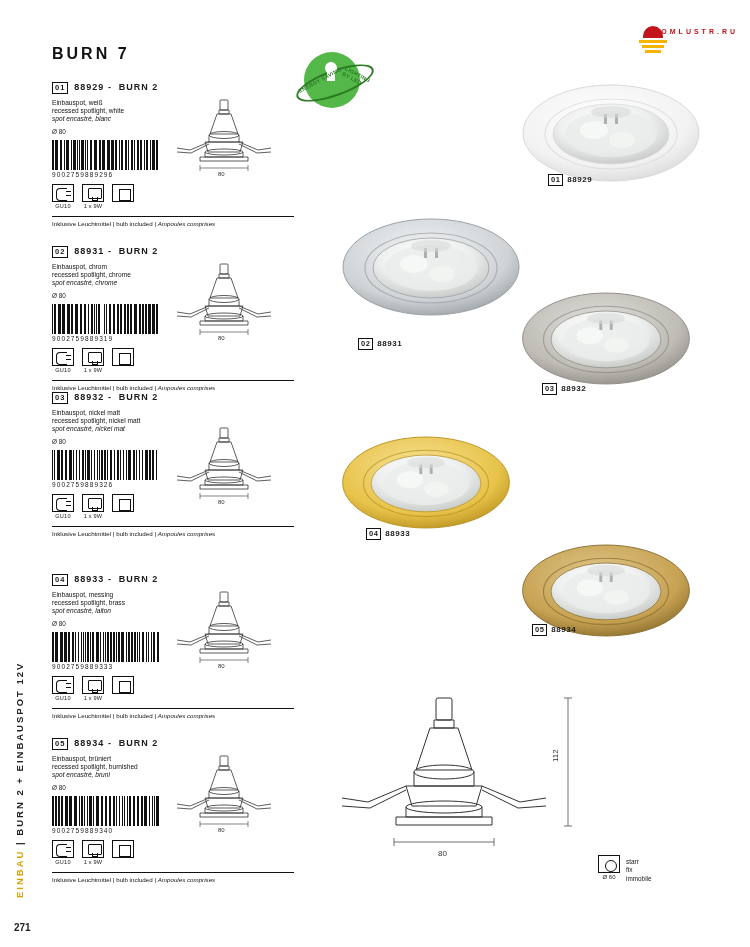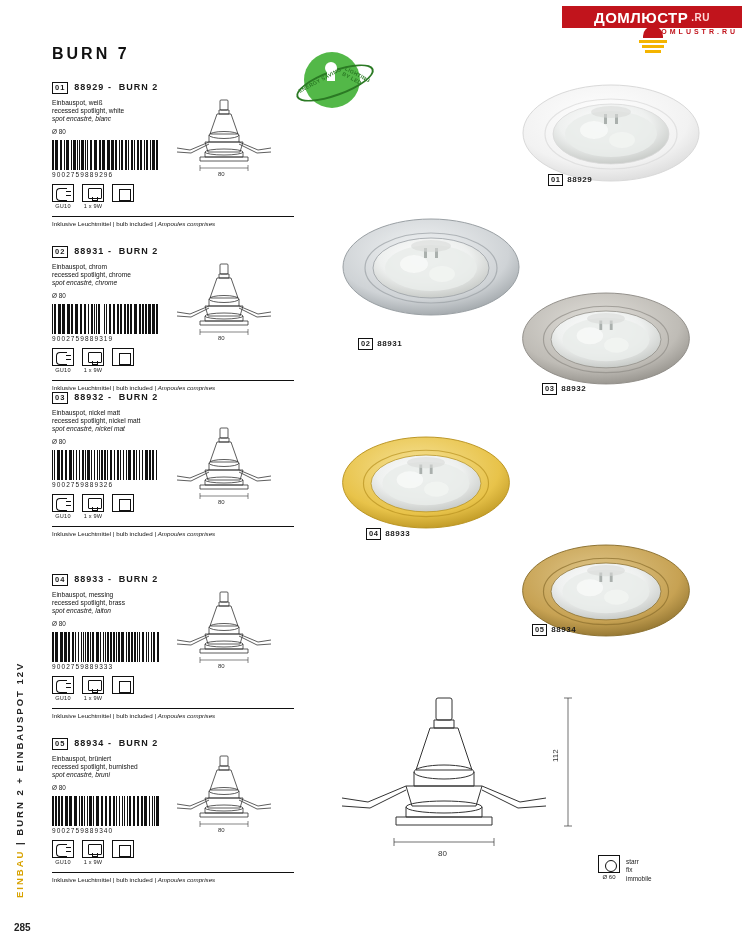--- a/index.html
+++ b/index.html
@@ -130,42 +130,38 @@
   .bigdraw svg{width:100%;height:100%;}
   .fixicon-wrap{position:absolute;left:598px;top:855px;}
   .fixtext{position:absolute;left:626px;top:858px;font-size:6.4px;line-height:8.4px;}
 </style>
 </head>
 <body>
 
 <div class="page">
 
   <div class="logo">
-    <div class="logo-bar">
-      <span>ДОМЛЮСТР</span>
-        <span class="ru">.RU</span>
-    </div>
     <div class="logo-sub">DOMLUSTR.RU</div>
     <div class="logo-lamp">
       <div class="dome"></div>
       <div class="ray r1"></div>
         <div class="ray r2"></div>
         <div class="ray r3"></div>
     </div>
   </div>
 
   <div class="maintitle">BURN 7</div>
 
   <div class="sidebar-wrap">
     <div class="sidebar-text">
       <span class="sb-yellow">EINBAU</span>
       <span class="sb-dark">| BURN 2 + EINBAUSPOT 12V</span>
     </div>
   </div>
-  <div class="pageno">285</div>
+  <div class="pageno">271</div>
 
   <div class="energy">
     <div class="circle"></div>
     <div class="ring"></div>
     <div class="bulbglyph">
         <div class="b"></div>
         <div class="s"></div>
       </div>
     <div class="txt-l">ENERGY SAVING</div>
     <div class="txt-r">LIGHTING BY LED</div>

